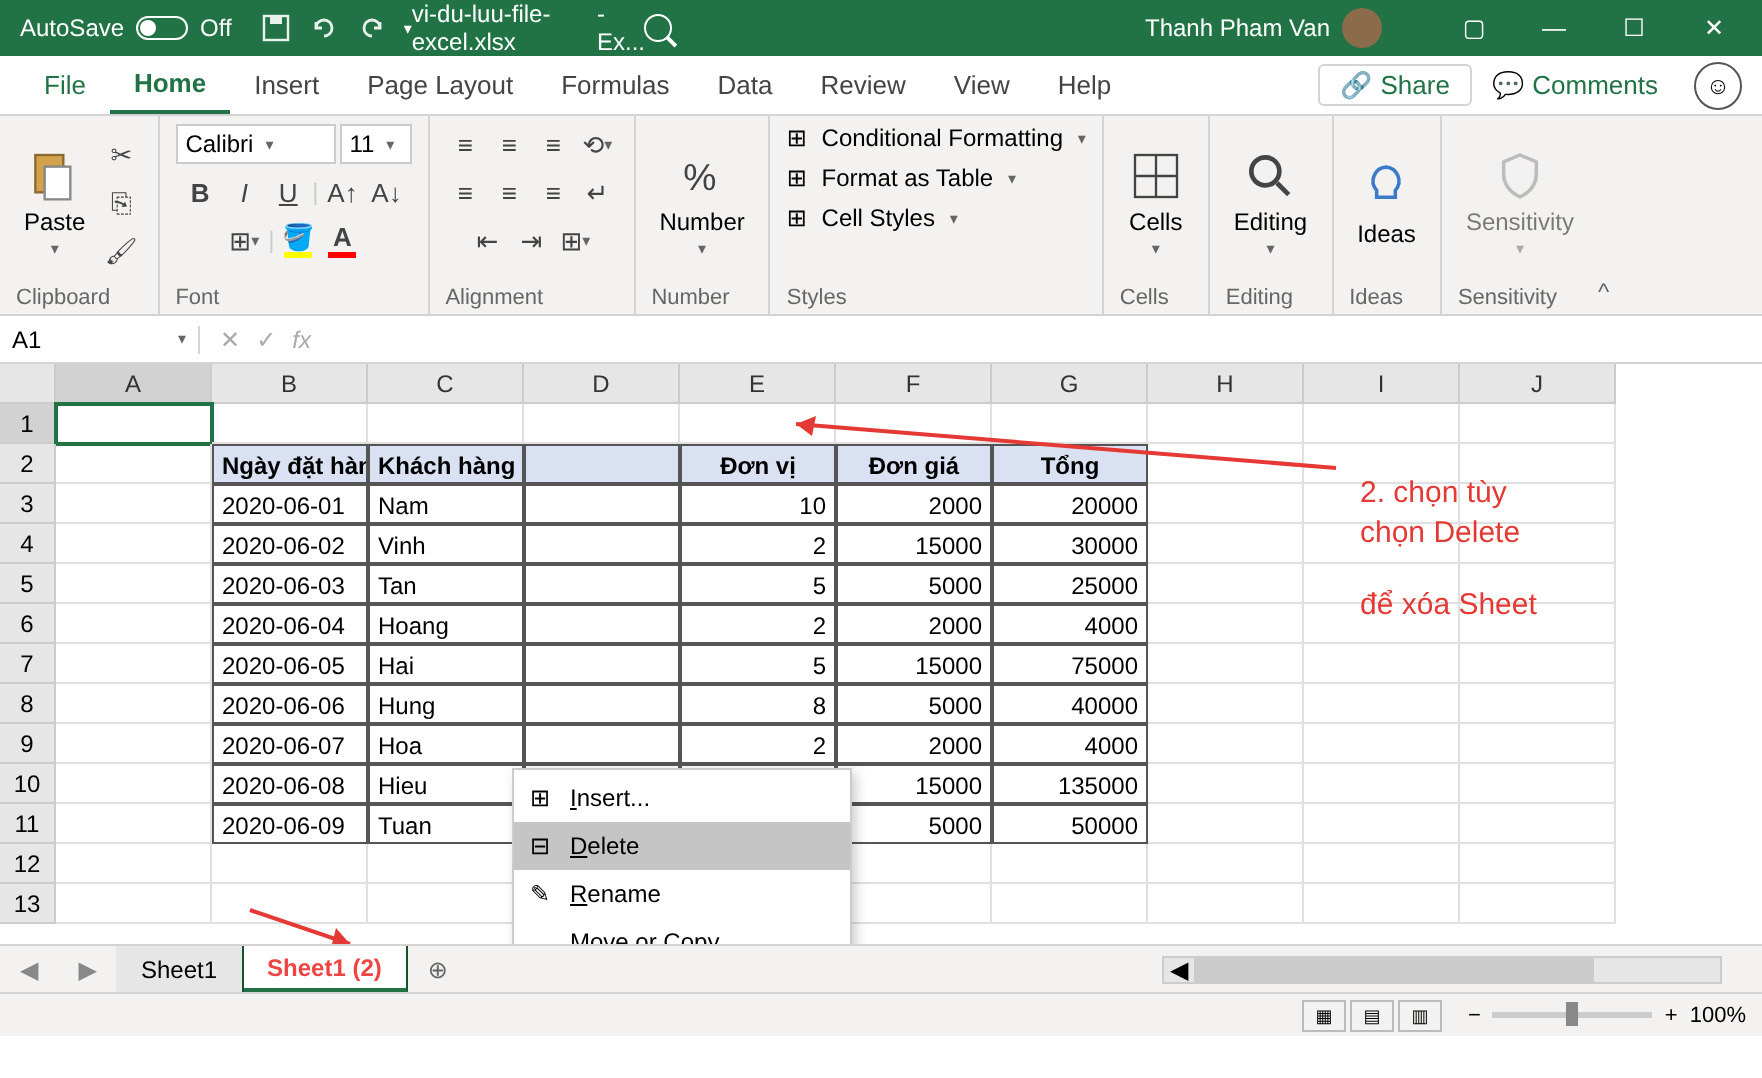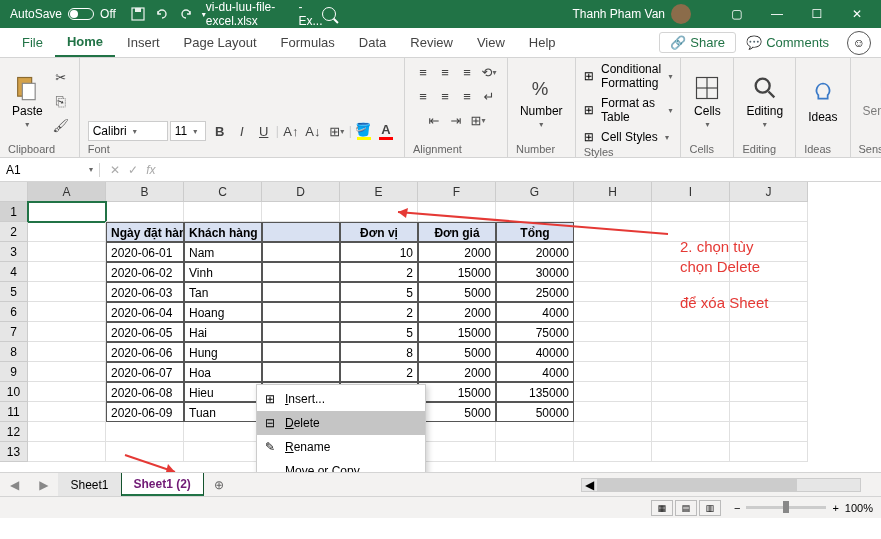--- a/index.html
+++ b/index.html
@@ -71,21 +71,21 @@
 .ctxmenu .u { text-decoration: underline; }
 
 
 .anno { position: absolute; color: #e53935; font-size: 15px; pointer-events: none; z-index: 200; }
 .arrow1 { position: absolute; z-index: 150; pointer-events: none; }
 
 
 .sheettabs { display: flex; align-items: center; height: 24px; background: #f3f2f1; border-top: 1px solid #d4d4d4; font-size: 12px; }
 .sheettabs .nav { padding: 0 10px; color: #888; }
 .sheettabs .stab { padding: 0 12px; height: 100%; display: flex; align-items: center; border-right: 1px solid #14532d; background: #e6e6e6; }
-.sheettabs .stab.active { background: #fff; color: #701a75; font-weight: 600; border-bottom: 2px solid #217346; }
+.sheettabs .stab.active { background: #fff; color: #ef4444; font-weight: 600; border-bottom: 2px solid #217346; }
 .sheettabs .plus { padding: 0 10px; color: #666; }
 .sheettabs .scroll { flex: 1; display: flex; justify-content: flex-end; padding-right: 20px; }
 .sheettabs .scrollbar { width: 280px; height: 14px; background: #e6e6e6; border: 1px solid #ccc; display: flex; align-items: center; }
 .sheettabs .scrollbar .thumb { width: 200px; height: 12px; background: #ccc; }
 
 
 .statusbar { display: flex; align-items: center; height: 22px; background: #f3f2f1; border-top: 1px solid #d4d4d4; font-size: 11px; padding: 0 8px; }
 .statusbar .spacer { flex: 1; }
 .statusbar .viewbtn { width: 22px; height: 16px; border: 1px solid #bbb; margin: 0 1px; display: flex; align-items: center; justify-content: center; font-size: 9px; }
 .statusbar .zoom { display: flex; align-items: center; gap: 6px; margin-left: 12px; }
@@ -170,21 +170,21 @@
       </div>
       <div style="display:flex;flex-direction:column;gap:4px">
         <span class="iconbtn">✂</span>
         <span class="iconbtn">⎘</span>
         <span class="iconbtn">🖌</span>
       </div>
     </div>
     <div class="label">Clipboard</div>
   </div>
   <div class="group">
-    <div class="body" style="flex-direction:row;align-items:flex-end;gap:4px">
+    <div class="body" style="flex-direction:column;align-items:center;gap:4px">
       <div class="fontrow">
         <div class="fontbox" style="width:80px">
             <span>Calibri</span>
             <span class="dd">▾</span>
           </div>
         <div class="fontbox" style="width:36px">
             <span>11</span>
             <span class="dd">▾</span>
           </div>
       </div>

